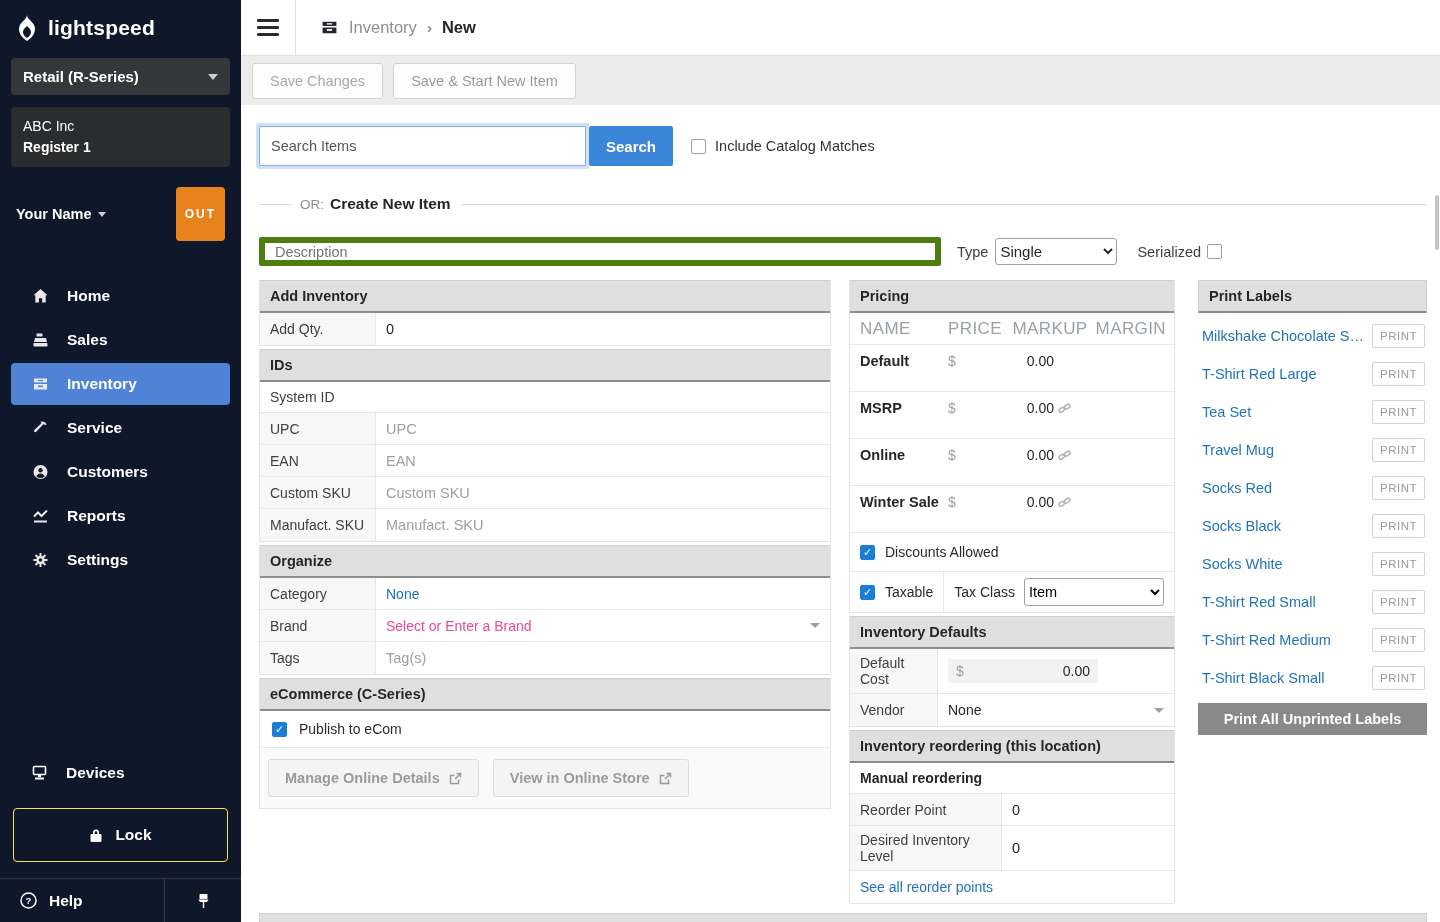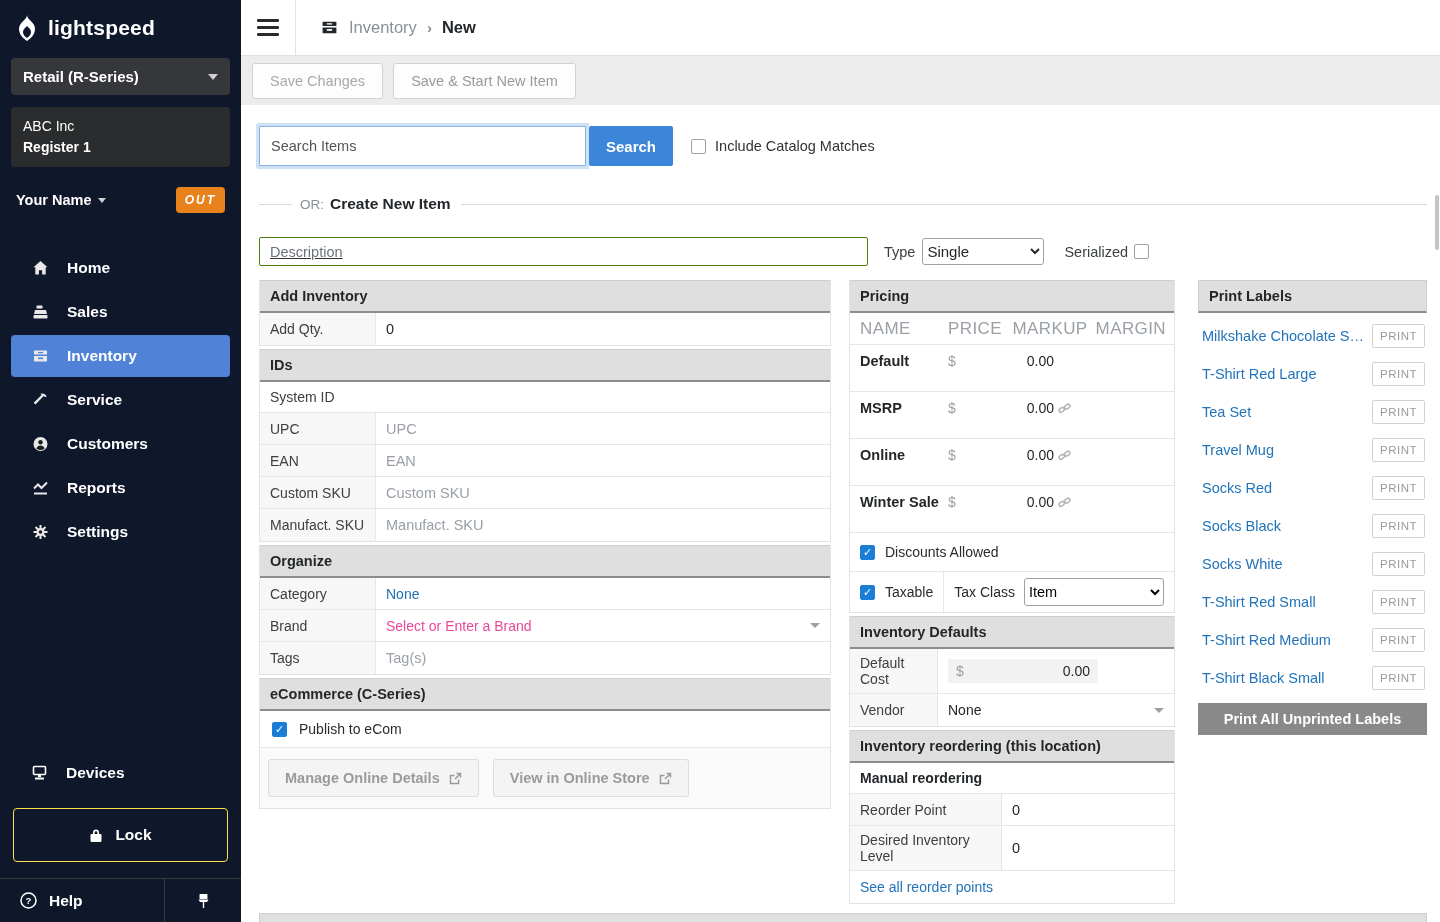--- a/index.html
+++ b/index.html
@@ -10,21 +10,21 @@
   
   .sidebar { width:241px; min-width:241px; background:#0f172a; color:#fff; display:flex; flex-direction:column; position:relative; }
   .logo-row { display:flex; align-items:center; gap:8px; padding:14px 14px 10px 14px; }
   .logo-row svg { display:block; }
   .logo-text { font-size:21px; font-weight:700; letter-spacing:.2px; }
   .select-box { margin:6px 11px 0 11px; background:#35373a; border-radius:4px; padding:10px 12px; display:flex; align-items:center; justify-content:space-between; font-weight:700; font-size:15px; cursor:pointer; }
   .account-box { margin:12px 11px 0 11px; background:#2a2c2e; border-radius:4px; padding:9px 12px; font-size:14px; line-height:1.5; }
   .account-box .bold { font-weight:700; }
   .user-row { display:flex; align-items:center; justify-content:space-between; padding:20px 16px 10px 16px; }
   .user-name { font-weight:700; font-size:14.5px; display:flex; align-items:center; gap:7px; cursor:pointer; }
-  .out-btn { background:#e8821d; color:#fff; font-weight:700; font-size:12px; letter-spacing:2px; padding:6px 9px; border-radius:4px; cursor:pointer;font-style:italic; }
+  .out-btn { background:#e8821d; color:#fff; font-weight:700; font-size:12px; letter-spacing:2px; padding:20px 9px; border-radius:4px; cursor:pointer; }
   .caret { width:0; height:0; border-left:5px solid transparent; border-right:5px solid transparent; border-top:6px solid #cfcfcf; display:inline-block; }
   .nav { margin-top:22px; }
   .nav-item { display:flex; align-items:center; gap:18px; padding:12px 14px 12px 20px; margin:2px 11px; border-radius:4px; font-weight:700; font-size:15.5px; cursor:pointer; color:#fff; }
   .nav-item .nicon { width:18px; display:flex; justify-content:center; color:#e8e8e8; }
   .nav-item.active { background:#5083d7; }
   .sidebar-bottom { margin-top:auto; }
   .devices-row { display:flex; align-items:center; gap:18px; padding:12px 14px 12px 31px; font-weight:700; font-size:15.5px; cursor:pointer; }
   .lock-btn { margin:14px 13px 16px 13px; border:1px solid #fde047; border-radius:4px; padding:17px; text-align:center; font-weight:700; font-size:15.5px; cursor:pointer; display:flex; align-items:center; justify-content:center; gap:12px; }
   .side-footer { border-top:1px solid #37393c; display:flex; height:44px; }
   .help-cell { flex:1; display:flex; align-items:center; gap:12px; padding-left:20px; font-weight:700; font-size:15.5px; cursor:pointer; border-right:1px solid #37393c; }
@@ -50,21 +50,21 @@
   .search-btn { height:40px; margin-left:3px; background:#3b86d8; color:#fff; border:none; font-weight:700; font-size:15px; padding:0 17px; border-radius:2px; cursor:pointer; font-family:inherit; }
   .catalog-chk { display:flex; align-items:center; gap:9px; margin-left:18px; font-size:14.5px; color:#333; cursor:pointer; }
   .or-divider { display:flex; align-items:center; margin:29px 0 24px 0; }
   .or-divider .line { height:1px; background:#d9d9d9; }
   .or-divider .line.short { width:33px; }
   .or-divider .line.long { flex:1; }
   .or-prefix { color:#8a8f94; font-size:13.5px; margin:0 6px 0 8px; }
   .or-label { font-weight:700; font-size:15.5px; color:#24272a; margin-right:10px; }
 
   .desc-row { display:flex; align-items:center; margin-bottom:14px; }
-  .desc-input { width:609px; height:29px; border:1px solid #4d7c0f; border-radius:2px; padding:0 10px; font-size:14.5px; font-family:inherit; color:#333;text-decoration:underline; }
+  .desc-input { width:682px; height:29px; border:6px solid #4d7c0f; border-radius:2px; padding:0 10px; font-size:14.5px; font-family:inherit; color:#333; }
   .desc-input::placeholder { color:#6e737a; }
   .type-label { margin-left:16px; margin-right:7px; color:#3c4043; font-size:14.5px; }
   .type-select { width:122px; height:27px; font-size:15px; font-family:inherit; color:#24272a; border:1px solid #9aa0a6; border-radius:3px; background:#fff; }
   .ser-label { margin-left:20px; margin-right:6px; color:#3c4043; font-size:14.5px; }
 
   .cols { display:flex; align-items:flex-start; }
   .col-left { width:572px; }
   .col-mid { width:326px; margin-left:18px; }
   .col-right { width:229px; margin-left:23px; }
 

